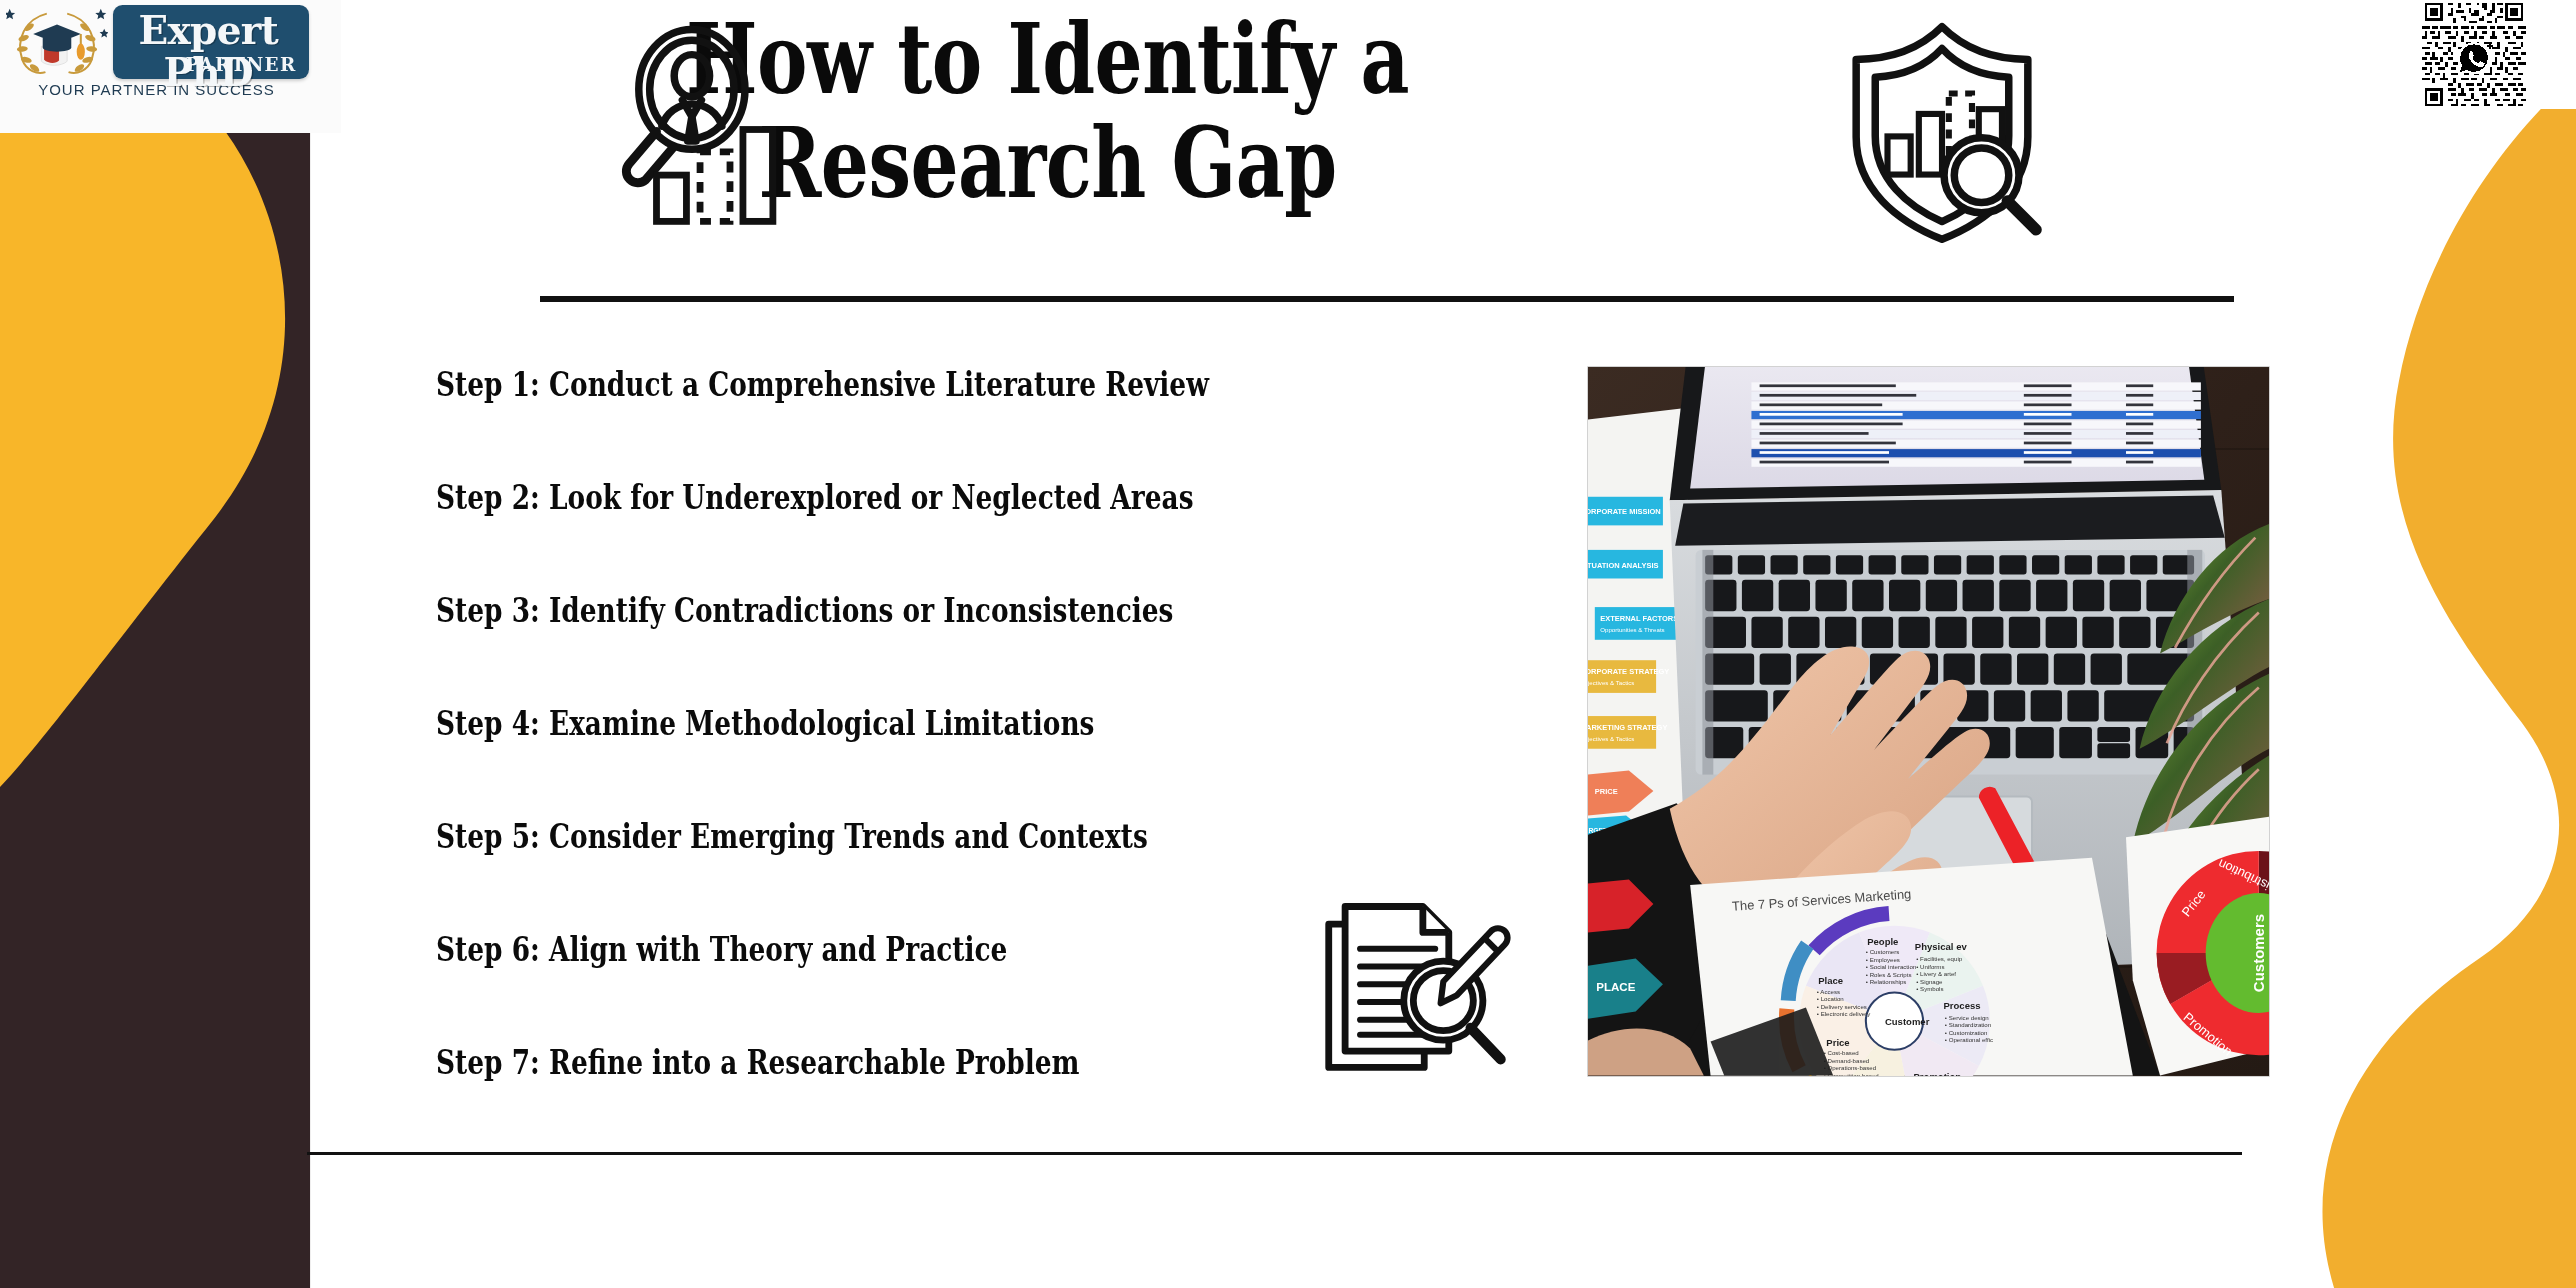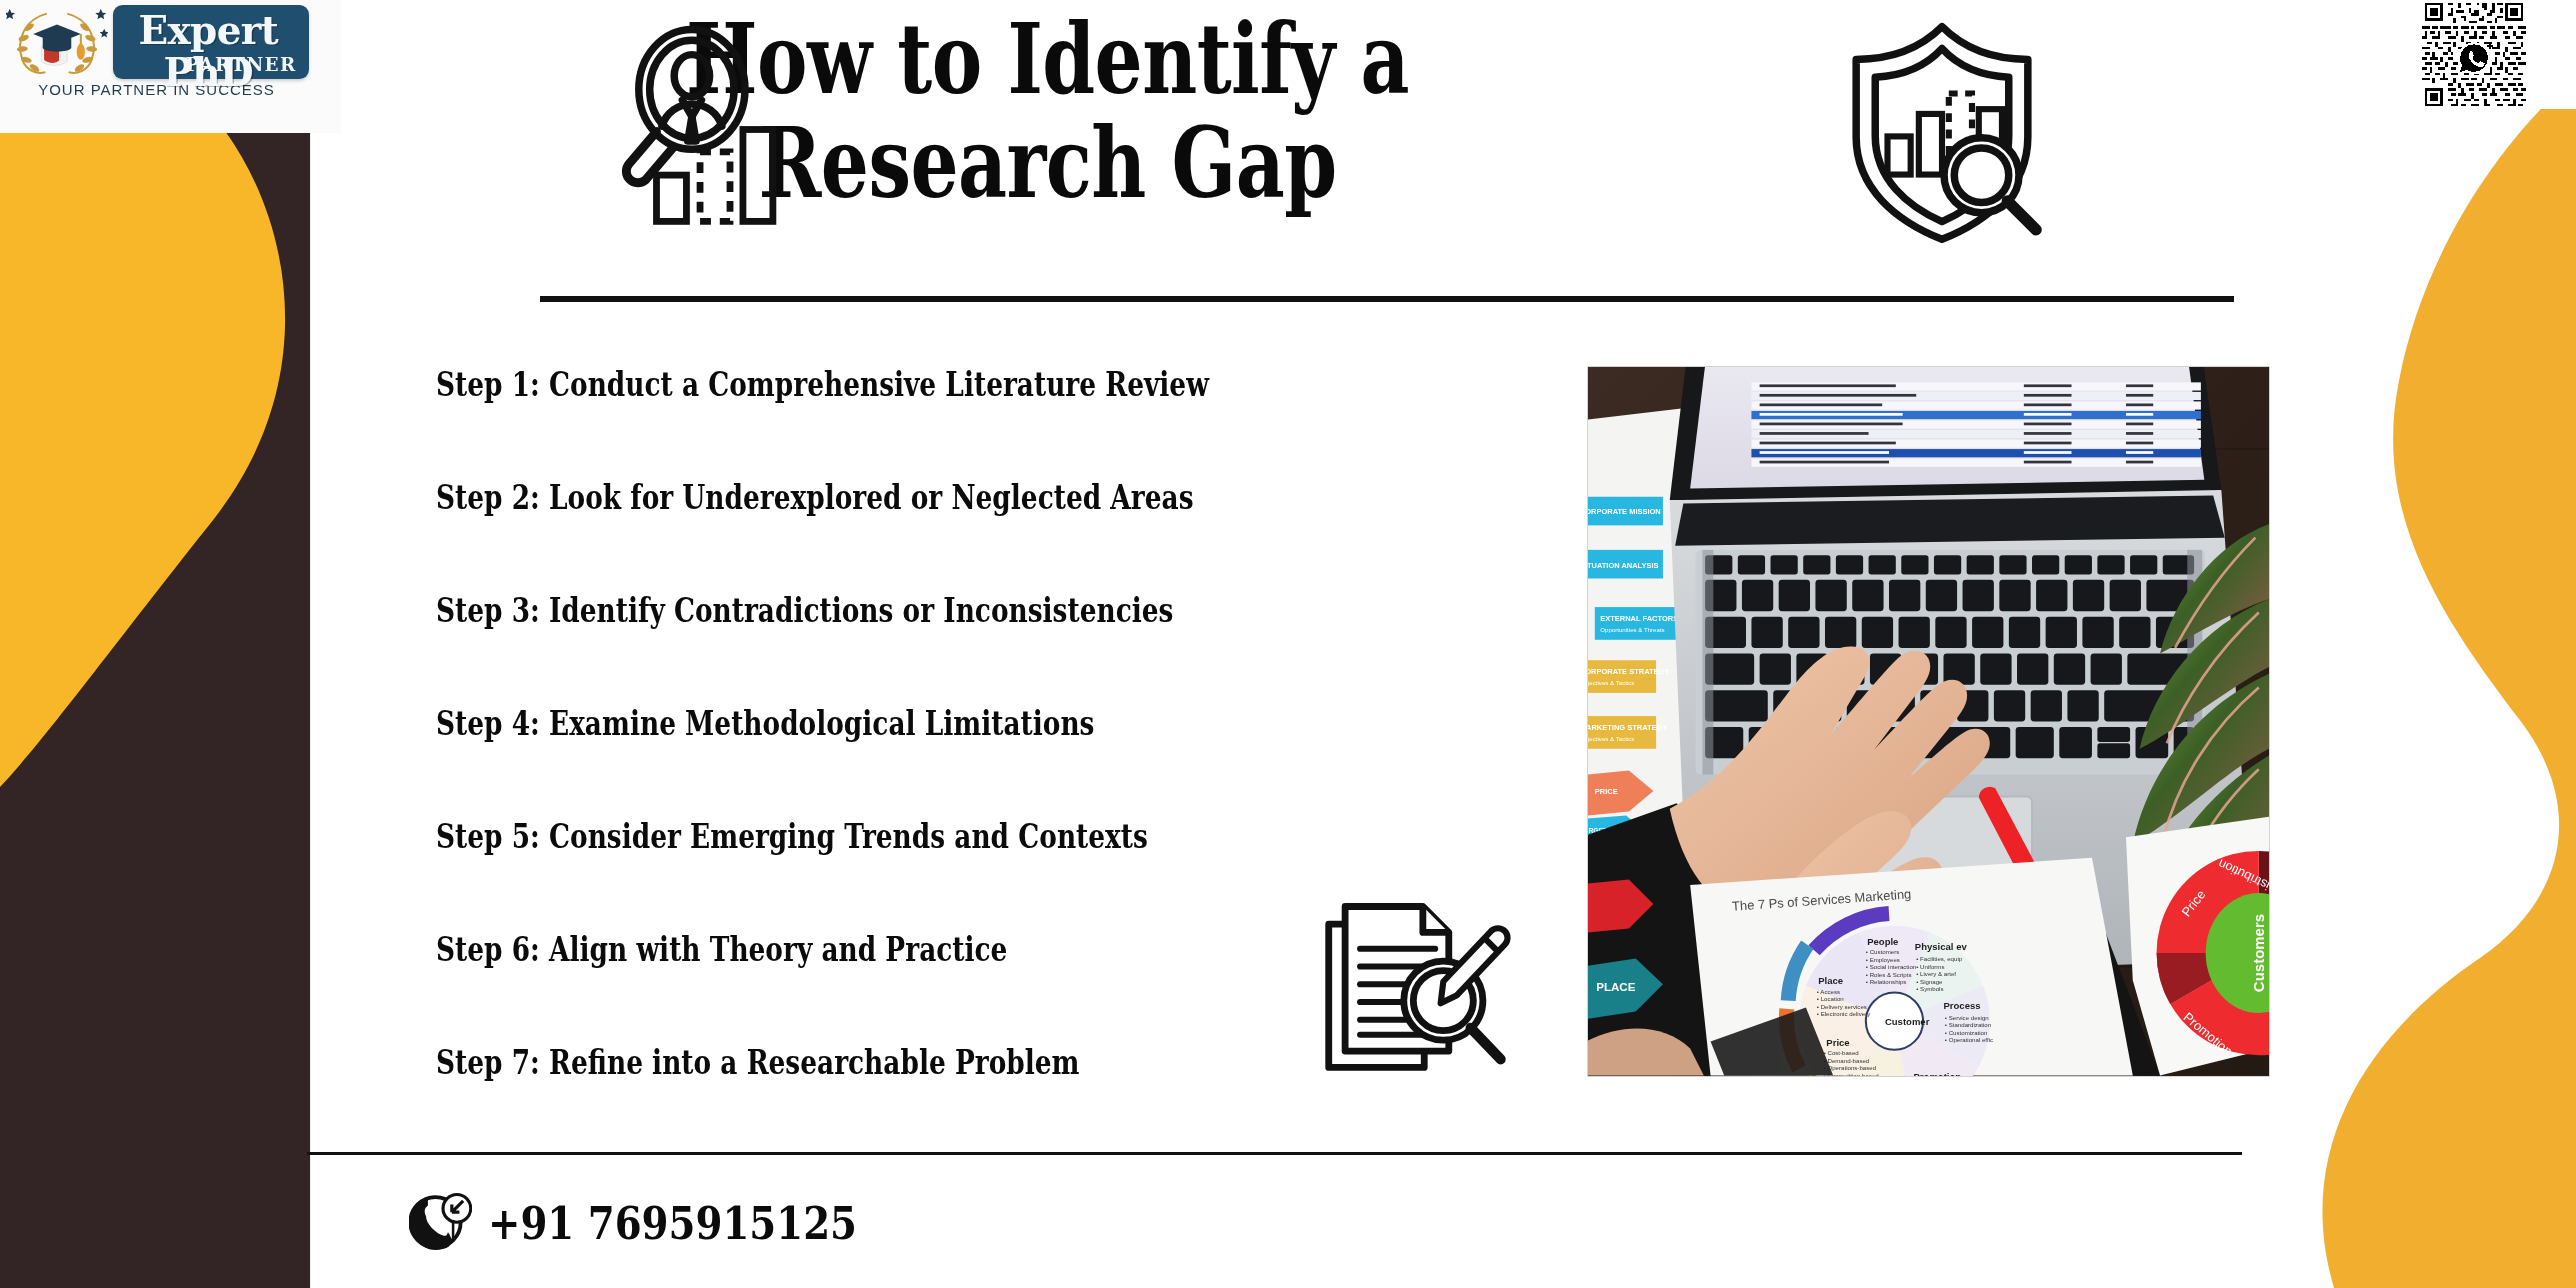--- a/index.html
+++ b/index.html
@@ -650,29 +650,14 @@
 
     <g opacity=".9">
       <path d="M-20 1000 C40 960 110 962 150 1000 L170 1040 L-20 1040 Z" fill="#e3b191"></path>
       <path d="M180 990 L320 940 L360 1040 L200 1040 Z" fill="#1c1c1c"></path>
     </g>
   </svg>
 </div>
 
 <div id="footer-rule"></div>
 <div id="footer">
-  <div class="f-item" id="f-phone">
-    <svg class="f-icon" viewBox="0 0 100 100">
-      <path d="M42 6 C20 6 4 24 4 48 C4 72 20 92 42 92 C50 92 58 90 64 86 L64 60
-               C64 60 58 66 50 62 C40 57 30 46 26 36 C22 26 30 22 30 22 L30 8
-               C28 6 45 6 42 6 Z" fill="#111"></path>
-      <circle cx="42" cy="48" r="40" fill="none" stroke="#111" stroke-width="6"></circle>
-      <path d="M36 30 C30 32 26 38 28 44 C31 54 44 66 54 69 C60 71 66 67 68 61
-               L58 52 C56 56 52 57 48 54 C43 50 40 45 42 41 Z" fill="#fff"></path>
-      <circle cx="76" cy="26" r="22" fill="#fff" stroke="#111" stroke-width="5"></circle>
-      <path d="M86 14 L68 32 M68 32 L68 20 M68 32 L80 32" stroke="#111" stroke-width="5" fill="none"></path>
-      <path d="M62 64 L52 84 L70 78 Z" fill="#111"></path>
-      <path d="M70 46 L70 74" stroke="#111" stroke-width="4"></path>
-    </svg>
-    <div class="f-text">+91 7695915125</div>
-  </div>
 </div>
 
 
 </body></html>

